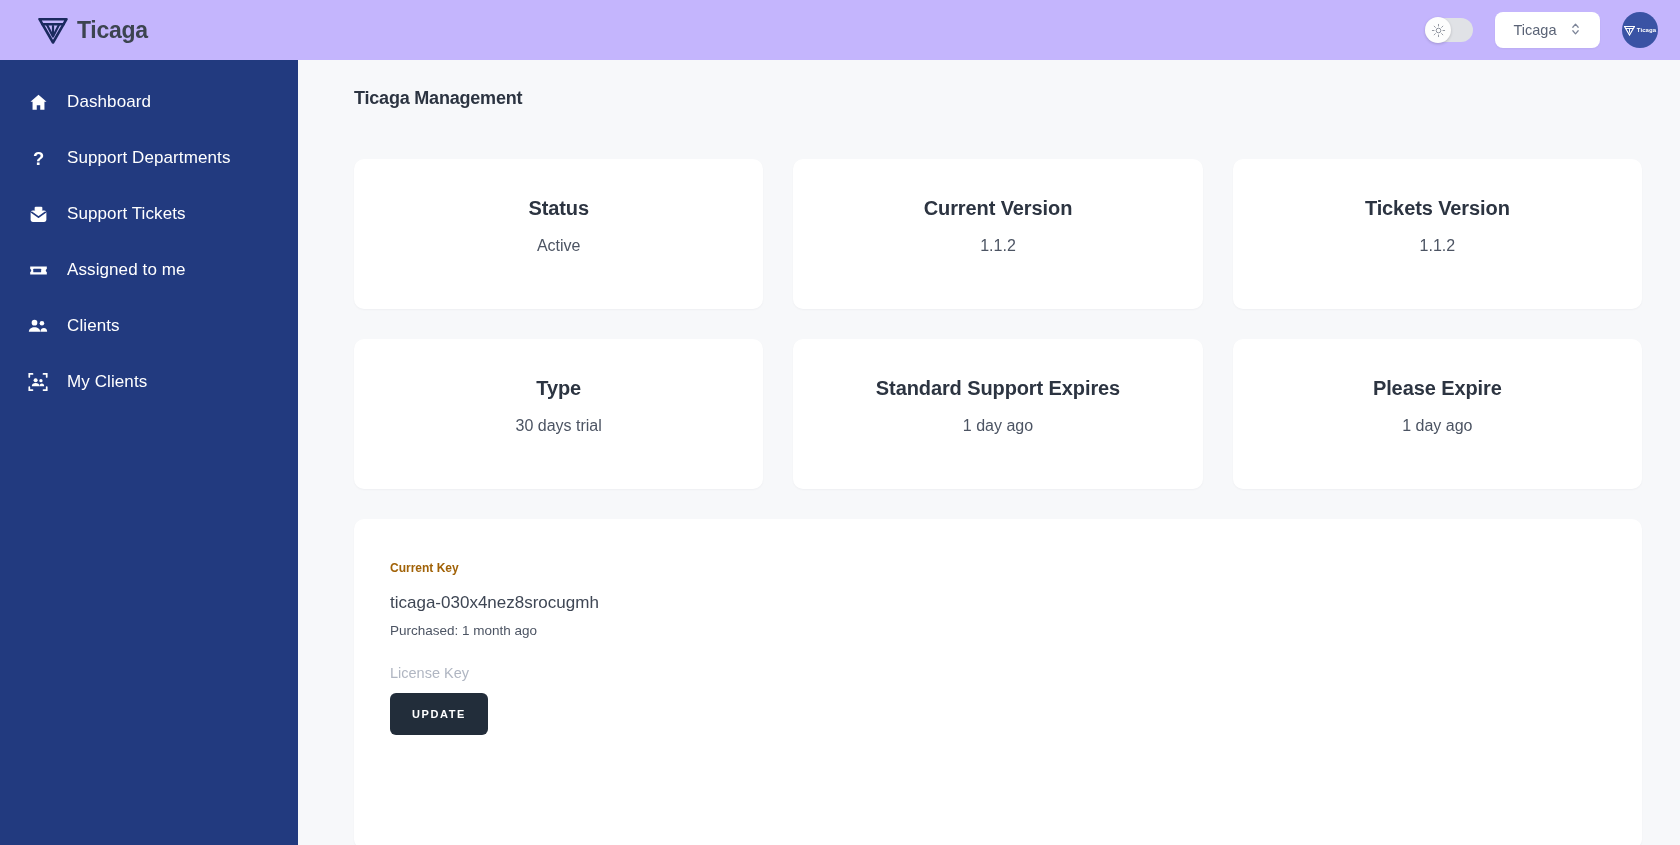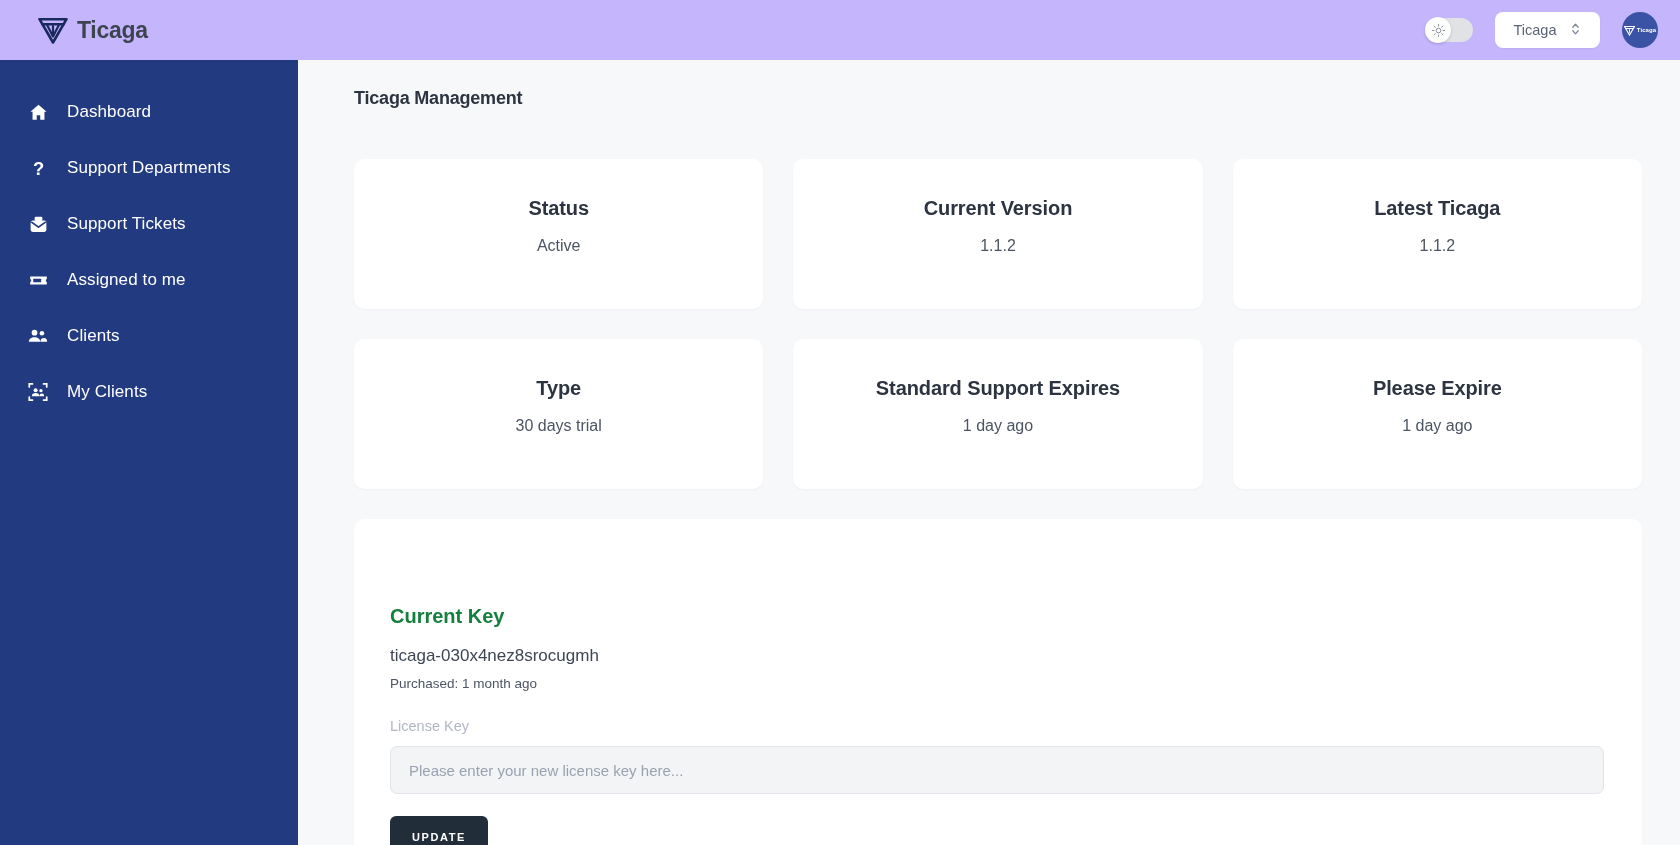--- a/index.html
+++ b/index.html
@@ -56,21 +56,21 @@
   }
   .avatar .av-inner { display: flex; align-items: center; gap: 2px; }
   .avatar .av-text { font-size: 6px; color: #fff; font-weight: 600; letter-spacing: .1px; }
 
   
   .body { display: flex; flex: 1; min-height: 0; }
 
   .sidebar {
     width: 298px; min-width: 298px;
     background: #223a7f;
-    padding-top: 32px;
+    padding-top: 22px;
     display: flex; flex-direction: column;
   }
   .nav-item {
     display: flex; align-items: center; gap: 17px;
     height: 40px; padding: 0 26px;
     color: #ffffff; cursor: pointer;
     margin-bottom: 16px;
     text-decoration: none;
   }
   .nav-item .nav-ic {
@@ -110,21 +110,21 @@
   }
   .stat-card .stat-value { font-size: 16px; color: #4c5463; }
 
   .key-card {
     background: #ffffff; border-radius: 10px;
     padding: 42px 38px 34px 36px;
     box-shadow: 0 1px 2px rgba(16,24,40,.04);
     min-height: 330px;
   }
   .key-card .key-title {
-    font-size: 20px; font-weight: 700; color: #15803d; margin-bottom: 18px; margin-top: 44px;
+    font-size: 12px; font-weight: 700; color: #a16207; margin-bottom: 18px;
   }
   .key-card .key-value { font-size: 17px; color: #3e4654; margin-bottom: 10px; }
   .key-card .key-purchased { font-size: 13.5px; color: #4c5463; margin-bottom: 27px; }
 
   .field-label {
     font-size: 14.5px; color: #b0b6c2; margin-bottom: 12px; display: block;
   }
   .license-input {
     width: 100%; height: 48px;
     background: #f3f4f5;
@@ -289,21 +289,21 @@
       <div class="card-grid">
         <div class="stat-card">
           <div class="stat-label">Status</div>
           <div class="stat-value">Active</div>
         </div>
         <div class="stat-card">
           <div class="stat-label">Current Version</div>
           <div class="stat-value">1.1.2</div>
         </div>
         <div class="stat-card">
-          <div class="stat-label">Latest Ticaga</div>
+          <div class="stat-label">Tickets Version</div>
           <div class="stat-value">1.1.2</div>
         </div>
         <div class="stat-card">
           <div class="stat-label">Type</div>
           <div class="stat-value">30 days trial</div>
         </div>
         <div class="stat-card">
           <div class="stat-label">Standard Support Expires</div>
           <div class="stat-value">1 day ago</div>
         </div>
@@ -312,20 +312,19 @@
           <div class="stat-value">1 day ago</div>
         </div>
       </div>
 
       <div class="key-card">
         <div class="key-title">Current Key</div>
         <div class="key-value">ticaga-030x4nez8srocugmh</div>
         <div class="key-purchased">Purchased: 1 month ago</div>
 
         <label class="field-label">License Key</label>
-        <input class="license-input" type="text" placeholder="Please enter your new license key here..." style="">
 
         <button class="update-btn">UPDATE</button>
       </div>
     </main>
 
   </div>
 </div>
 
 </body></html>

